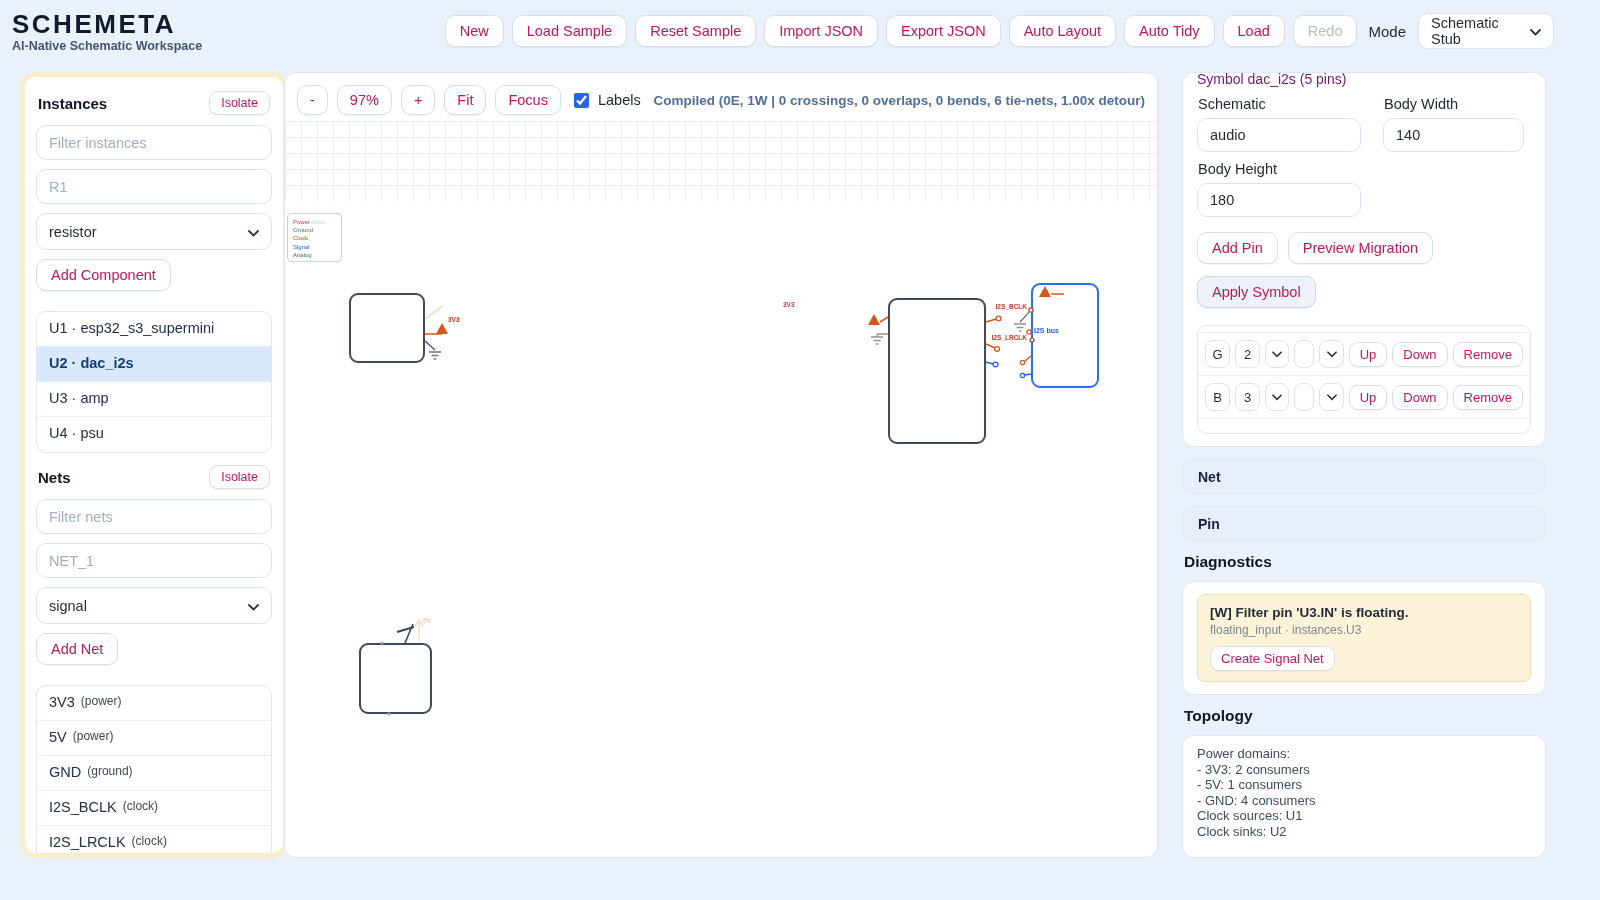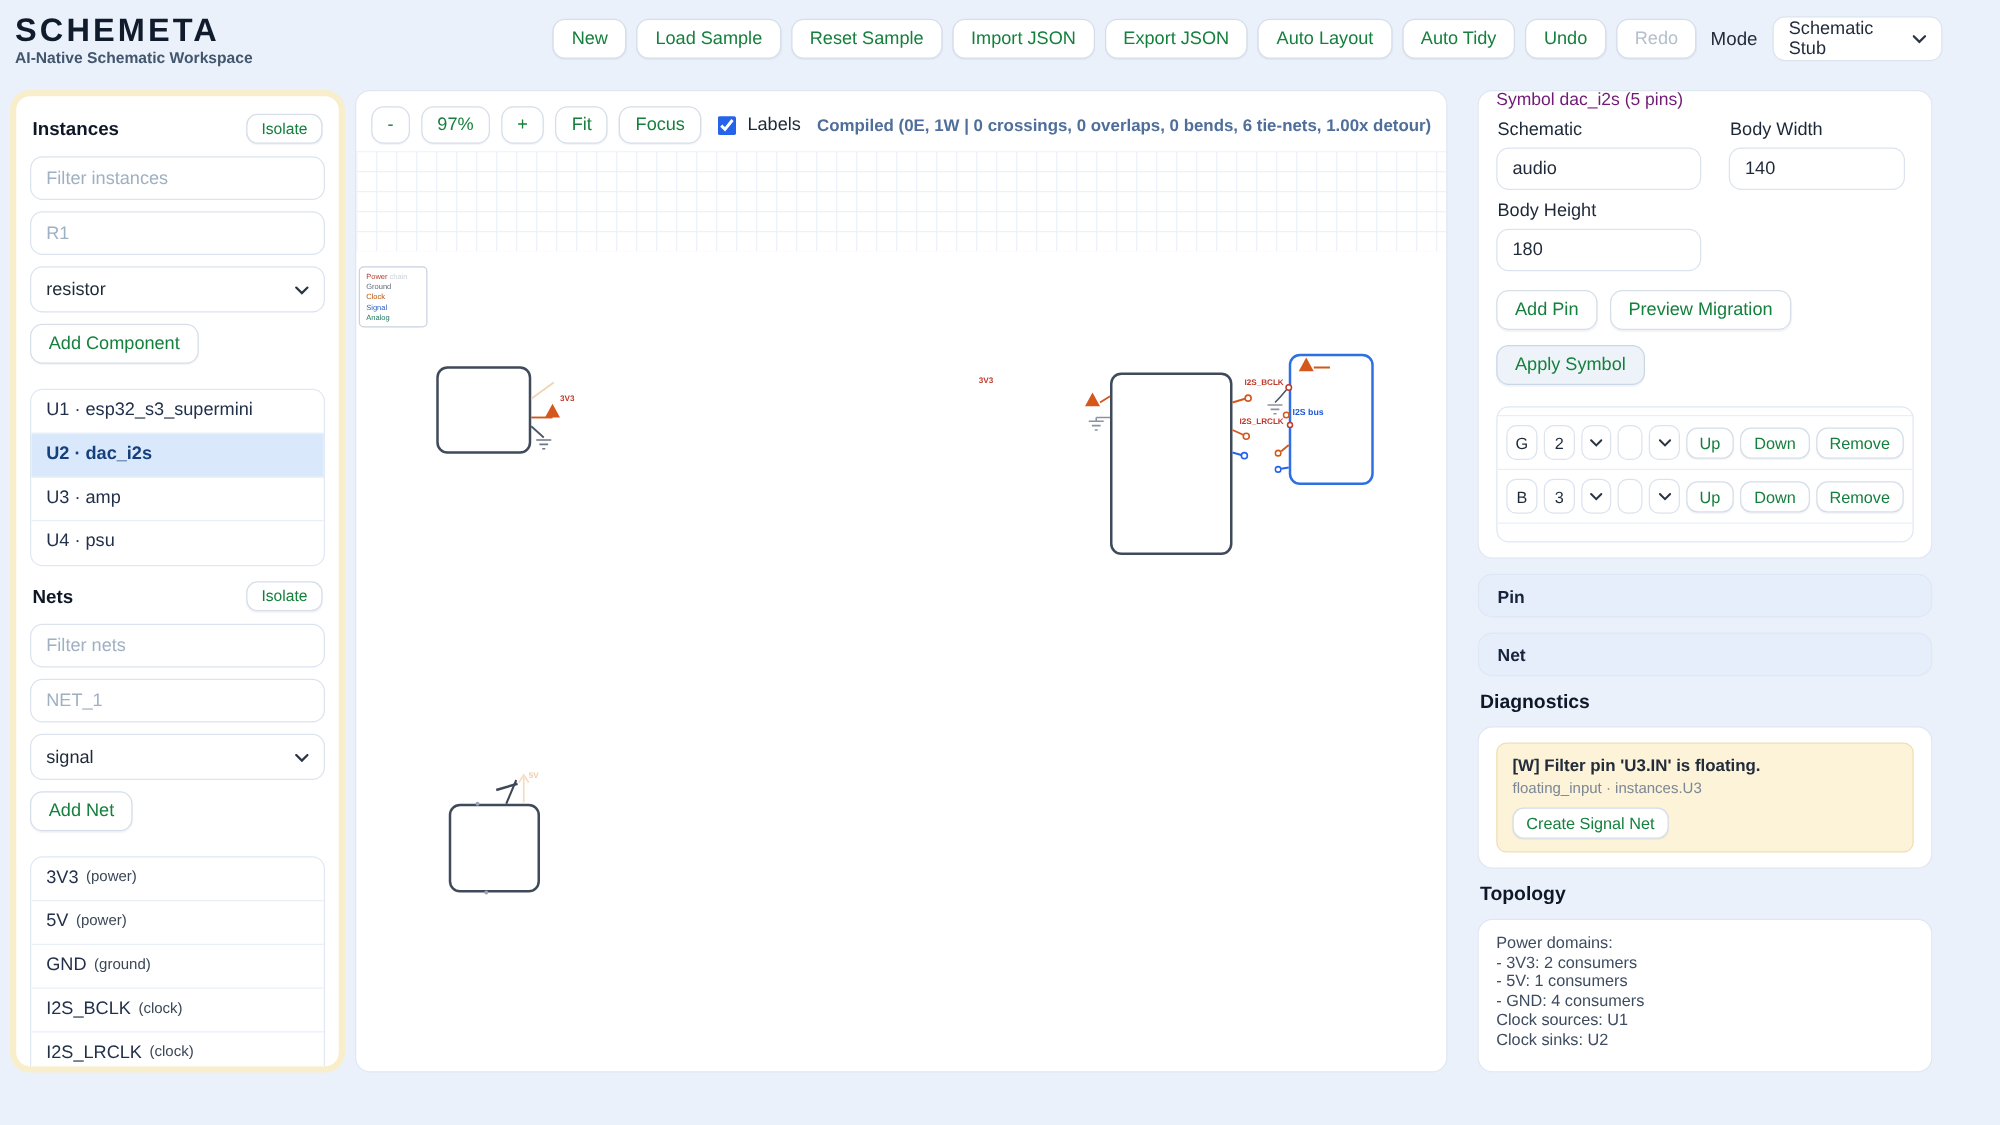--- a/index.html
+++ b/index.html
@@ -5,21 +5,21 @@
   * { box-sizing: border-box; }
   html,body { margin:0; padding:0; }
   body {
     width:1600px; height:900px; overflow:hidden; position:relative;
     background:#ebf1fb; font-family:"Liberation Sans", sans-serif; color:#1f2a38;
   }
   
   .btn {
     display:inline-flex; align-items:center; justify-content:center;
     background:#fff; border:1px solid #d5dee9; border-radius:10px;
-    padding:7px 14px; font-size:14.5px; color:#15803d; white-space:nowrap;
+    padding:7px 14px; font-size:14.5px; color:#be185d; white-space:nowrap;
     box-shadow:0 1px 1px rgba(20,45,90,.05); cursor:pointer;
   }
   .btn.small { padding:4px 11px; font-size:12.5px; border-radius:9px; }
   .btn.disabled { color:#b4bfcc; }
   .inp {
     width:100%; height:35px; border:1px solid #dbe3ee; border-radius:10px;
     padding:0 12px; font-size:14.5px; color:#1f2a38; background:#fff; outline:none;
     font-family:"Liberation Sans", sans-serif;
   }
   .inp::placeholder { color:#9fb0c3; }
@@ -32,21 +32,21 @@
   
   .header { position:absolute; left:0; top:0; width:1600px; height:62px;
     display:flex; align-items:center; padding:0 46px 0 12px; }
   .logo-title { font-size:26px; font-weight:bold; letter-spacing:2.5px; color:#101b2c; line-height:28px; }
   .logo-tag { font-size:12.5px; font-weight:bold; color:#42566e; margin-top:1px; }
   .header-tools { margin-left:auto; display:flex; align-items:center; gap:8px; }
   .mode-label { font-size:15px; color:#222c3a; margin:0 4px 0 3px; }
   .mode-sel { width:136px; height:36px; }
   
   .left {
-    position:absolute; left:8px; top:72px; width:268px; height:786px;
+    position:absolute; left:20px; top:72px; width:268px; height:786px;
     background:#fff; border:5px solid #f8eecb; border-radius:16px;
     padding:12px 11px; overflow:hidden;
   }
   .sec-head { display:flex; align-items:center; justify-content:space-between; margin:2px 2px 10px 2px; }
   .sec-title { font-size:15px; font-weight:bold; color:#0f1726; }
   .stack > * { margin-bottom:9px; }
   .list { border:1px solid #e0e8f3; border-radius:10px; overflow:hidden; margin:11px 0 12px 0; background:#fff; }
   .list-row { height:35px; display:flex; align-items:flex-start; gap:6px; padding:8px 12px 0 12px;
     font-size:14.5px; color:#22304a; border-bottom:1px solid #e9eff7; cursor:pointer; }
   .list-row:last-child { border-bottom:none; }
@@ -125,21 +125,21 @@
     <div class="logo-tag">AI-Native Schematic Workspace</div>
   </div>
   <div class="header-tools">
     <button class="btn">New</button>
     <button class="btn">Load Sample</button>
     <button class="btn">Reset Sample</button>
     <button class="btn">Import JSON</button>
     <button class="btn">Export JSON</button>
     <button class="btn">Auto Layout</button>
     <button class="btn">Auto Tidy</button>
-    <button class="btn">Undo</button>
+    <button class="btn">Load</button>
     <button class="btn disabled">Redo</button>
     <span class="mode-label">Mode</span>
     <div class="sel mode-sel">
       <span>Schematic Stub</span>
       <span class="chev">
         <svg width="11" height="7" viewBox="0 0 11 7">
             <path d="M1 1l4.5 4.5L10 1" stroke="#2a3444" stroke-width="1.8" fill="none" stroke-linecap="round"></path>
           </svg>
       </span>
     </div>
@@ -377,24 +377,24 @@
         
         
         
         
       </div>
 
     </div>
   </div>
 
   <div class="bar">
+      <span>Net</span>
+    </div>
+  <div class="bar">
       <span>Pin</span>
-    </div>
-  <div class="bar">
-      <span>Net</span>
     </div>
 
   <div class="rh">Diagnostics</div>
   <div class="card">
     <div class="warn">
       <div class="warn-title">[W] Filter pin 'U3.IN' is floating.</div>
       <div class="warn-meta">floating_input · instances.U3</div>
       <button class="btn btn-s">Create Signal Net</button>
     </div>
   </div>

